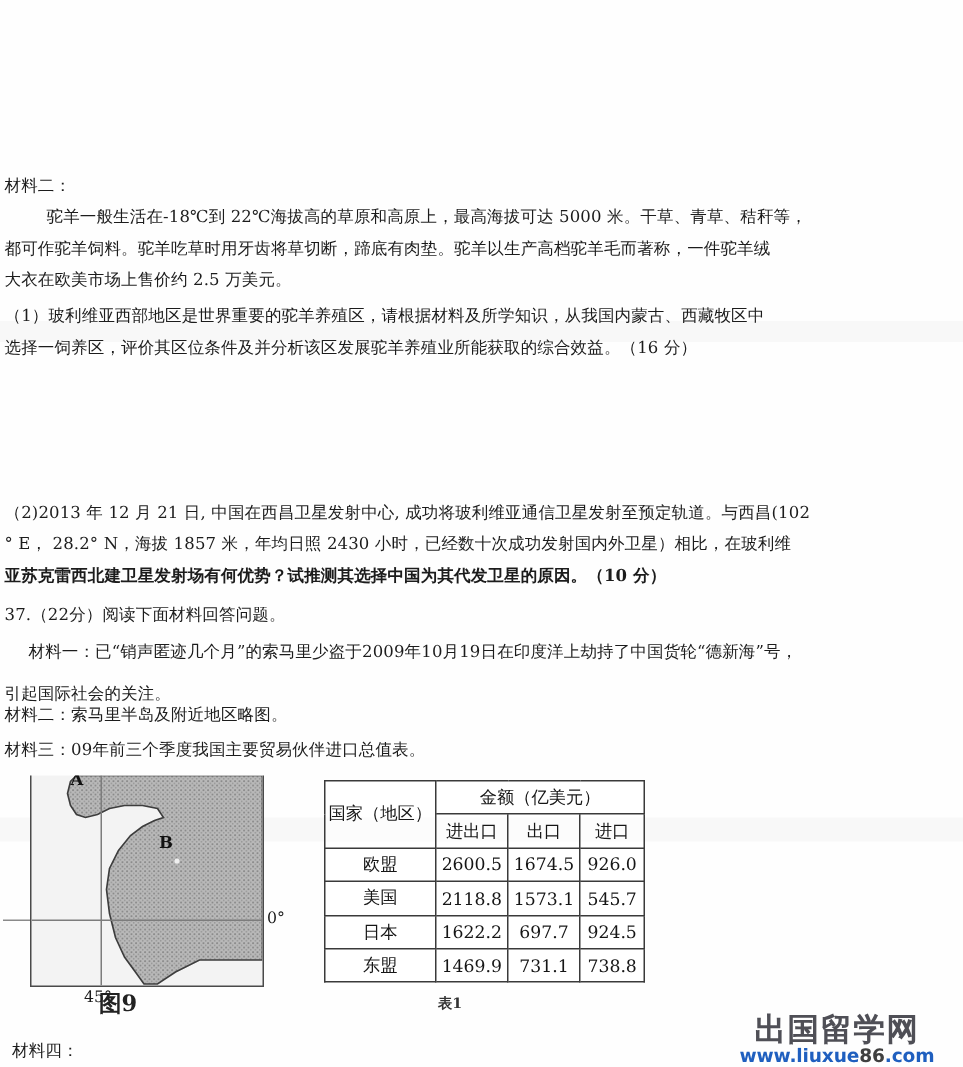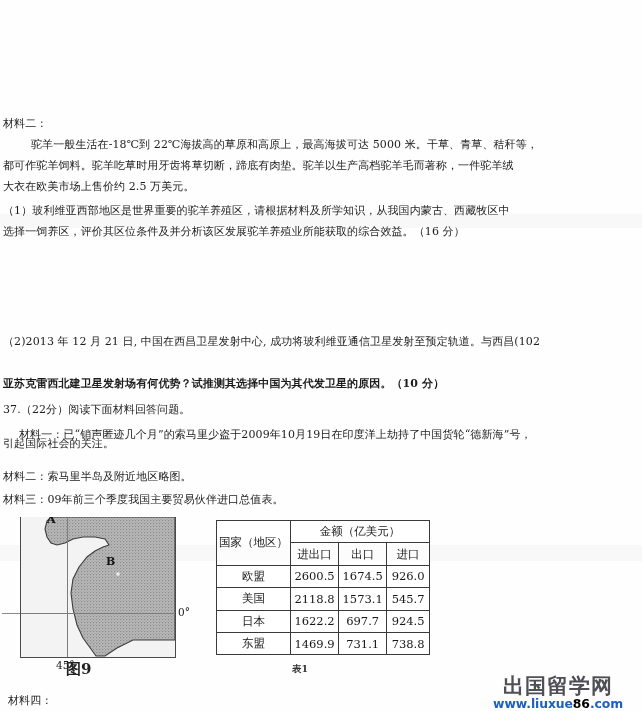--- a/index.html
+++ b/index.html
@@ -160,46 +160,47 @@
   }
   #wm-url {
     font-family: "DejaVu Sans", "Liberation Sans", sans-serif;
     font-size: 12.4px;
     font-weight: bold;
     display: block;
     margin-top: 1px;
     color: #1f5fbf;
     letter-spacing: -0.1px;
   }
-  #wm-url .hl { color: #000000; margin-top: 24px; }
+  #wm-url .hl { color: #404040; margin-top: 24px; }
 </style>
 </head>
 <body>
 
 <div id="page">
 
   <div class="scanband" style="top:214px;height:14px;"></div>
   <div class="scanband" style="top:545px;height:16px;"></div>
 
   <div class="txt" style="left:3px; top:113px;">材料二：</div>
 
   <div class="txt" style="left:3px; top:134px; text-indent:28px;">驼羊一般生活在-18℃到 22℃海拔高的草原和高原上，最高海拔可达 5000 米。干草、青草、秸秆等，</div>
   <div class="txt" style="left:3px; top:155px;">都可作驼羊饲料。驼羊吃草时用牙齿将草切断，蹄底有肉垫。驼羊以生产高档驼羊毛而著称，一件驼羊绒</div>
   <div class="txt" style="left:3px; top:176px;text-align:right;">大衣在欧美市场上售价约 2.5 万美元。</div>
 
   <div class="txt" style="left:3px; top:200px;">（1）玻利维亚西部地区是世界重要的驼羊养殖区，请根据材料及所学知识，从我国内蒙古、西藏牧区中</div>
   <div class="txt" style="left:3px; top:221px;">选择一饲养区，评价其区位条件及并分析该区发展驼羊养殖业所能获取的综合效益。（16 分）</div>
 
   <div class="txt" style="left:3px; top:331px;">（2)2013 年 12 月 21 日, 中国在西昌卫星发射中心, 成功将玻利维亚通信卫星发射至预定轨道。与西昌(102</div>
+  <div class="txt" style="left:3px; top:352px;">° E， 28.2° N，海拔 1857 米，年均日照 2430 小时，已经数十次成功发射国内外卫星）相比，在玻利维</div>
   <div class="txt" style="left:3px; top:373px;font-weight:bold;">亚苏克雷西北建卫星发射场有何优势？试推测其选择中国为其代发卫星的原因。（10 分）</div>
 
   <div class="txt" style="left:3px; top:399px;">37.（22分）阅读下面材料回答问题。</div>
 
   <div class="txt" style="left:19px; top:424px;">材料一：已“销声匿迹几个月”的索马里少盗于2009年10月19日在印度洋上劫持了中国货轮“德新海”号，</div>
-  <div class="txt" style="left:3px; top:433px;">引起国际社会的关注。</div>
+  <div class="txt" style="left:3px; top:452px;">引起国际社会的关注。</div>
 
   <div class="txt" style="left:3px; top:466px;">材料二：索马里半岛及附近地区略图。</div>
 
   <div class="txt" style="left:3px; top:489px;">材料三：09年前三个季度我国主要贸易伙伴进口总值表。</div>
 
   <div id="map-figure">
     <div id="map-frame">
 
       <svg id="landmass" viewBox="0 0 154 140" preserveAspectRatio="none">
         <defs>

